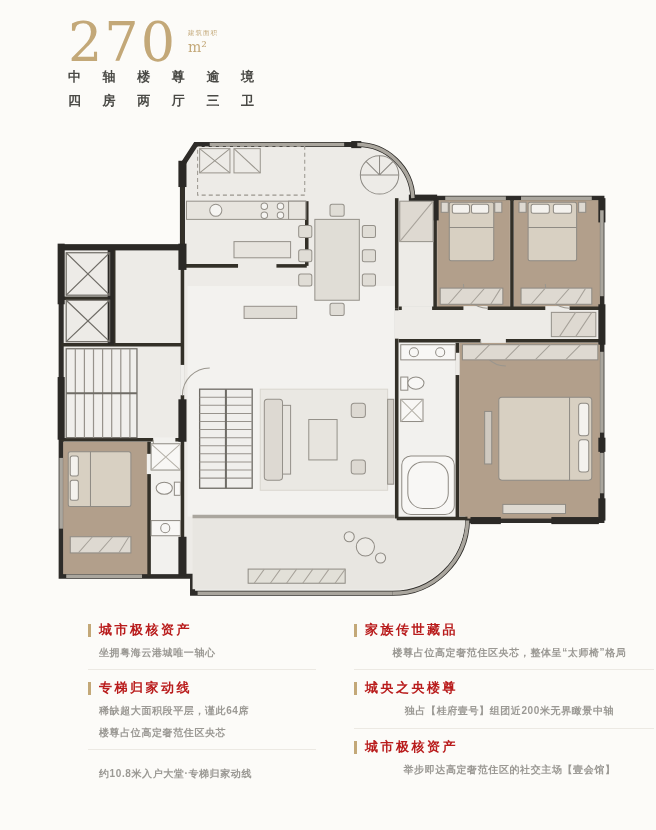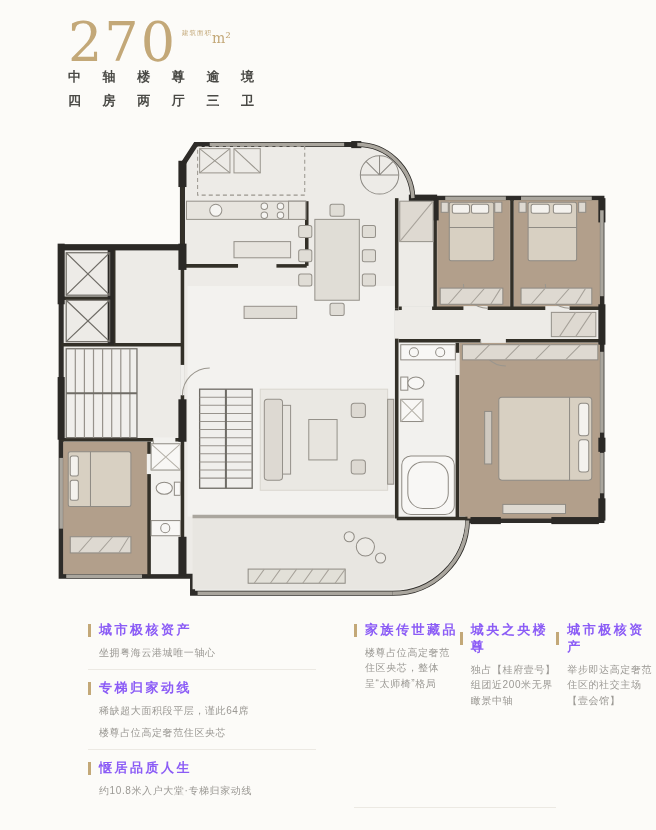--- a/index.html
+++ b/index.html
@@ -4,41 +4,41 @@
 <style>
   html,body{margin:0;padding:0;background:#e8e6e2;}
   .page{position:relative;width:656px;height:830px;margin:0 auto;background:#fcfbf8;
         font-family:"Liberation Sans",sans-serif;overflow:hidden;padding-left:38px;}
 
   
   .header{position:absolute;left:68px;top:16px;}
   .area-row{display:flex;align-items:flex-start;}
   .area-num{font-family:"DejaVu Serif",serif;font-size:54px;line-height:1;font-weight:400;
             color:#c3a878;letter-spacing:2px;}
-  .area-side{display:flex;flex-direction:row;margin-left:5px;margin-top:13px;justify-content:flex-end;}
+  .area-side{display:flex;flex-direction:column;margin-left:11px;margin-top:13px;justify-content:flex-end;}
   .area-label{font-size:6.5px;color:#c3a878;letter-spacing:1px;}
   .area-unit{font-family:"DejaVu Serif",serif;font-size:14px;color:#c3a878;line-height:1.3;}
   .taglines{margin-top:0;}
   .tagline{font-size:13px;color:#4a4a46;letter-spacing:9px;font-weight:700;line-height:1;}
   .tagline + .tagline{margin-top:11px;}
 
   
   .plan{position:absolute;left:46px;top:134px;width:566px;height:476px;}
   .plan svg{width:100%;height:100%;display:block;}
 
   
   .features{position:absolute;left:88px;right:40px;top:612px;display:flex;gap:38px;}
   .col-left{width:228px;flex:none;display:flex;flex-direction:column;}
-  .col-right{flex:1;display:flex;flex-direction:row;}
+  .col-right{flex:1;display:flex;flex-direction:column;text-align:center;}
   .feature{padding:10px 0 9px;}
   .feature.has-divider{border-bottom:1px solid #ece9e3;}
   .feature-title-row{display:flex;align-items:center;gap:8px;}
   .gold-bar{width:3px;height:13px;background:#c3a878;flex:none;}
-  .feature-title{font-size:13px;color:#8b5cf6;font-weight:700;letter-spacing:2.5px;margin:0;line-height:1.3;}
-  .feature-line{margin:6px 0 0 11px;font-size:10px;color:#9b9994;letter-spacing:0.6px;line-height:1.55;}
+  .feature-title{font-size:13px;color:#b91c1c;font-weight:700;letter-spacing:2.5px;margin:0;line-height:1.3;}
+  .feature-line{margin:6px 0 0 11px;font-size:10px;color:#9b9994;letter-spacing:0.6px;line-height:1.55;font-weight:bold;}
 </style>
 </head>
 <body>
 
 <div class="page">
 
   <div class="header">
     <div class="area-row">
       <span class="area-num">270</span>
       <span class="area-side">
@@ -300,24 +300,20 @@
       <div class="feature has-divider">
         <div class="feature-title-row">
           <span class="gold-bar"></span>
           <h3 class="feature-title">专梯归家动线</h3>
         </div>
         <p class="feature-line">稀缺超大面积段平层，谨此64席</p>
         <p class="feature-line">楼尊占位高定奢范住区央芯</p>
       </div>
 
       <div class="feature">
-        <div class="feature-title-row">
-          <span class="gold-bar"></span>
-          <h3 class="feature-title">惬居品质人生</h3>
-        </div>
         <p class="feature-line">约10.8米入户大堂·专梯归家动线</p>
       </div>
     </div>
 
     <div class="col-right">
       <div class="feature has-divider">
         <div class="feature-title-row">
           <span class="gold-bar"></span>
           <h3 class="feature-title">家族传世藏品</h3>
         </div>

